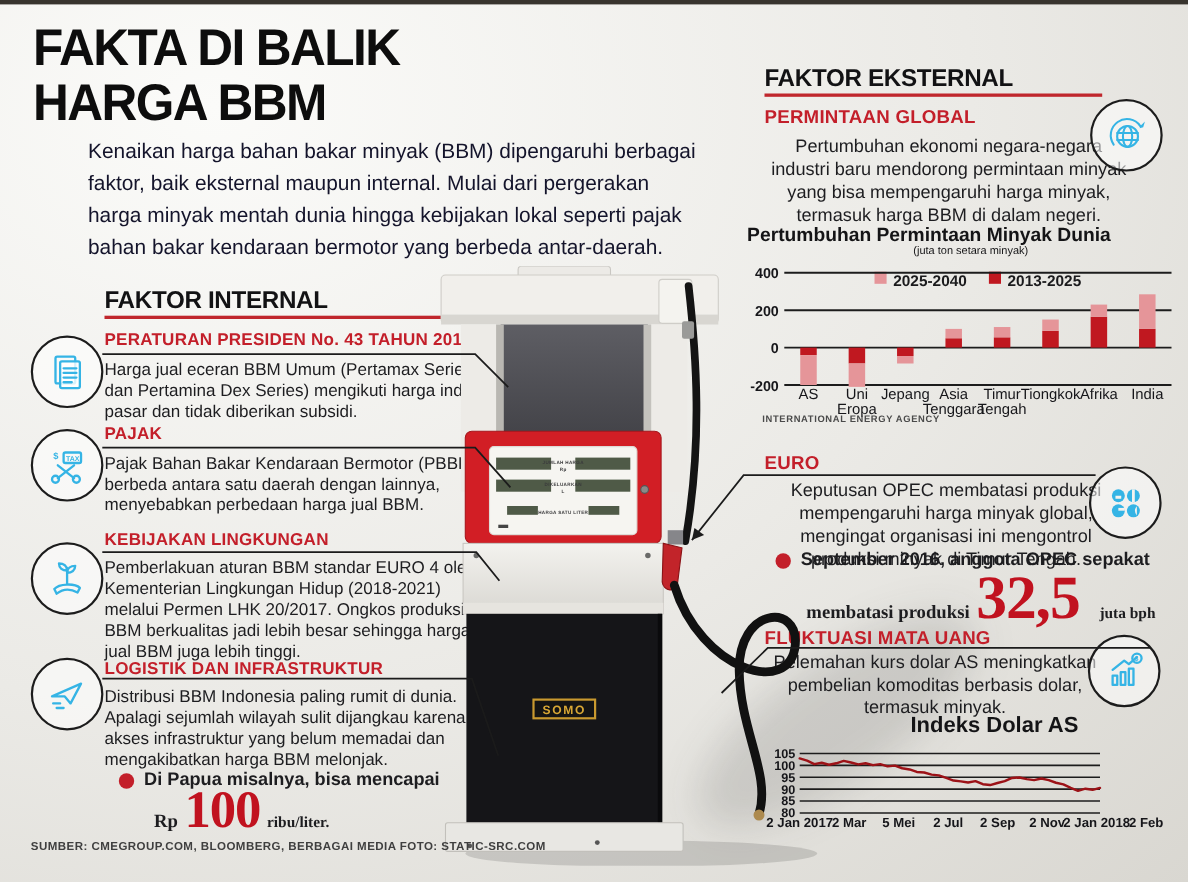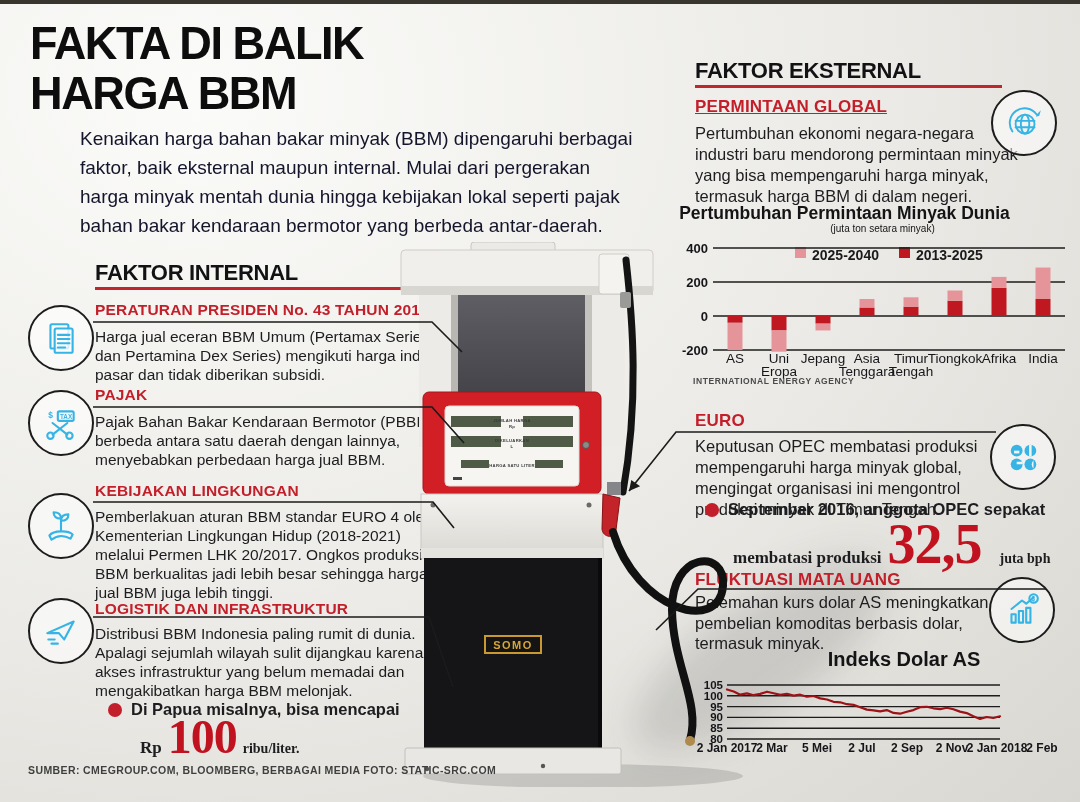--- a/index.html
+++ b/index.html
@@ -23,21 +23,21 @@
   .icon-circle{position:absolute;width:62px;height:62px;border:2.5px solid #1c1c1c;border-radius:50%;
                background:rgba(255,255,255,.55);display:flex;align-items:center;justify-content:center;}
   .bullet-row{position:absolute;display:flex;align-items:center;gap:9px;font-size:16.5px;font-weight:bold;color:#1d1d20;}
   .dot{width:14px;height:14px;border-radius:50%;background:#c31f2a;flex:0 0 auto;}
   .big-row{position:absolute;display:flex;align-items:baseline;gap:6px;color:#1d1d20;font-family:Liberation Serif, serif;}
   .big-row .pre{font-size:17px;font-weight:bold;}
   .big-row .bignum{font-size:48px;font-weight:bold;color:#c1121f;letter-spacing:-1px;line-height:44px;}
   .big-row .post{font-size:14px;font-weight:bold;}
   
   .ext-title{position:absolute;font-size:17px;letter-spacing:.2px;}
-  .ext-body{position:absolute;font-size:16.5px;line-height:21px;color:#1d1d20;}
+  .ext-body{position:absolute;font-size:16.5px;line-height:21px;color:#1d1d20;text-align:center;}
   .chart-title{position:absolute;text-align:center;font-size:17.5px;font-weight:bold;color:#141416;}
   .chart-sub{position:absolute;text-align:center;font-size:10px;font-weight:normal;color:#141416;}
   .legend{position:absolute;display:flex;gap:20px;align-items:center;font-size:14px;font-weight:bold;color:#1a1a1c;}
   .leg-item{display:flex;align-items:flex-start;gap:6px;}
   .leg-sq{width:11px;height:11px;display:inline-block;}
   .chart-src{position:absolute;font-size:8.5px;font-weight:bold;letter-spacing:.6px;color:#4a4a4a;}
   .lc-title{position:absolute;text-align:center;font-size:20px;font-weight:bold;color:#141416;}
   .source-line{position:absolute;left:28px;top:764px;font-size:10.5px;font-weight:bold;letter-spacing:.4px;color:#3f3f3f;}
   svg text.tick{font-family:"Liberation Sans",sans-serif;font-size:13px;font-weight:bold;fill:#16161a;}
   svg text.cat{font-family:"Liberation Sans",sans-serif;font-size:13.5px;fill:#16161a;}
@@ -123,21 +123,21 @@
   <span class="pre">Rp</span>
   <span class="bignum">100</span>
   <span class="post">ribu/liter.</span>
 </div>
 
 <div class="section-h" style="left:695px;top:58px;">
   <span>FAKTOR EKSTERNAL</span>
 </div>
 <div class="redline" style="left:695px;top:85px;width:307px;"></div>
 
-<div class="ext-title red-h" style="left:695px;top:97px;text-decoration:underline;">PERMINTAAN GLOBAL</div>
+<div class="ext-title red-h" style="left:695px;top:97px;">PERMINTAAN GLOBAL</div>
 <div class="ext-body" style="left:695px;top:123px;width:335px;">Pertumbuhan ekonomi negara-negara industri baru mendorong permintaan minyak yang bisa mempengaruhi harga minyak, termasuk harga BBM di dalam negeri.</div>
 <div class="icon-circle" style="left:991px;top:90px;">
   <svg width="40" height="40" viewBox="0 0 38 38" fill="none" stroke="#35b4e5" stroke-width="1.8" stroke-linecap="round">
     <circle cx="20" cy="20" r="9"></circle>
     <ellipse cx="20" cy="20" rx="4" ry="9"></ellipse>
     <line x1="11" y1="17" x2="29" y2="17"></line>
       <line x1="11" y1="23" x2="29" y2="23"></line>
     <path d="M8 27 A13.5 13.5 0 1 1 31 11"></path>
     <path d="M31 11 l4 -4 l-1.5 5 l-3 1 Z" fill="#35b4e5" stroke="none"></path>
   </svg>

